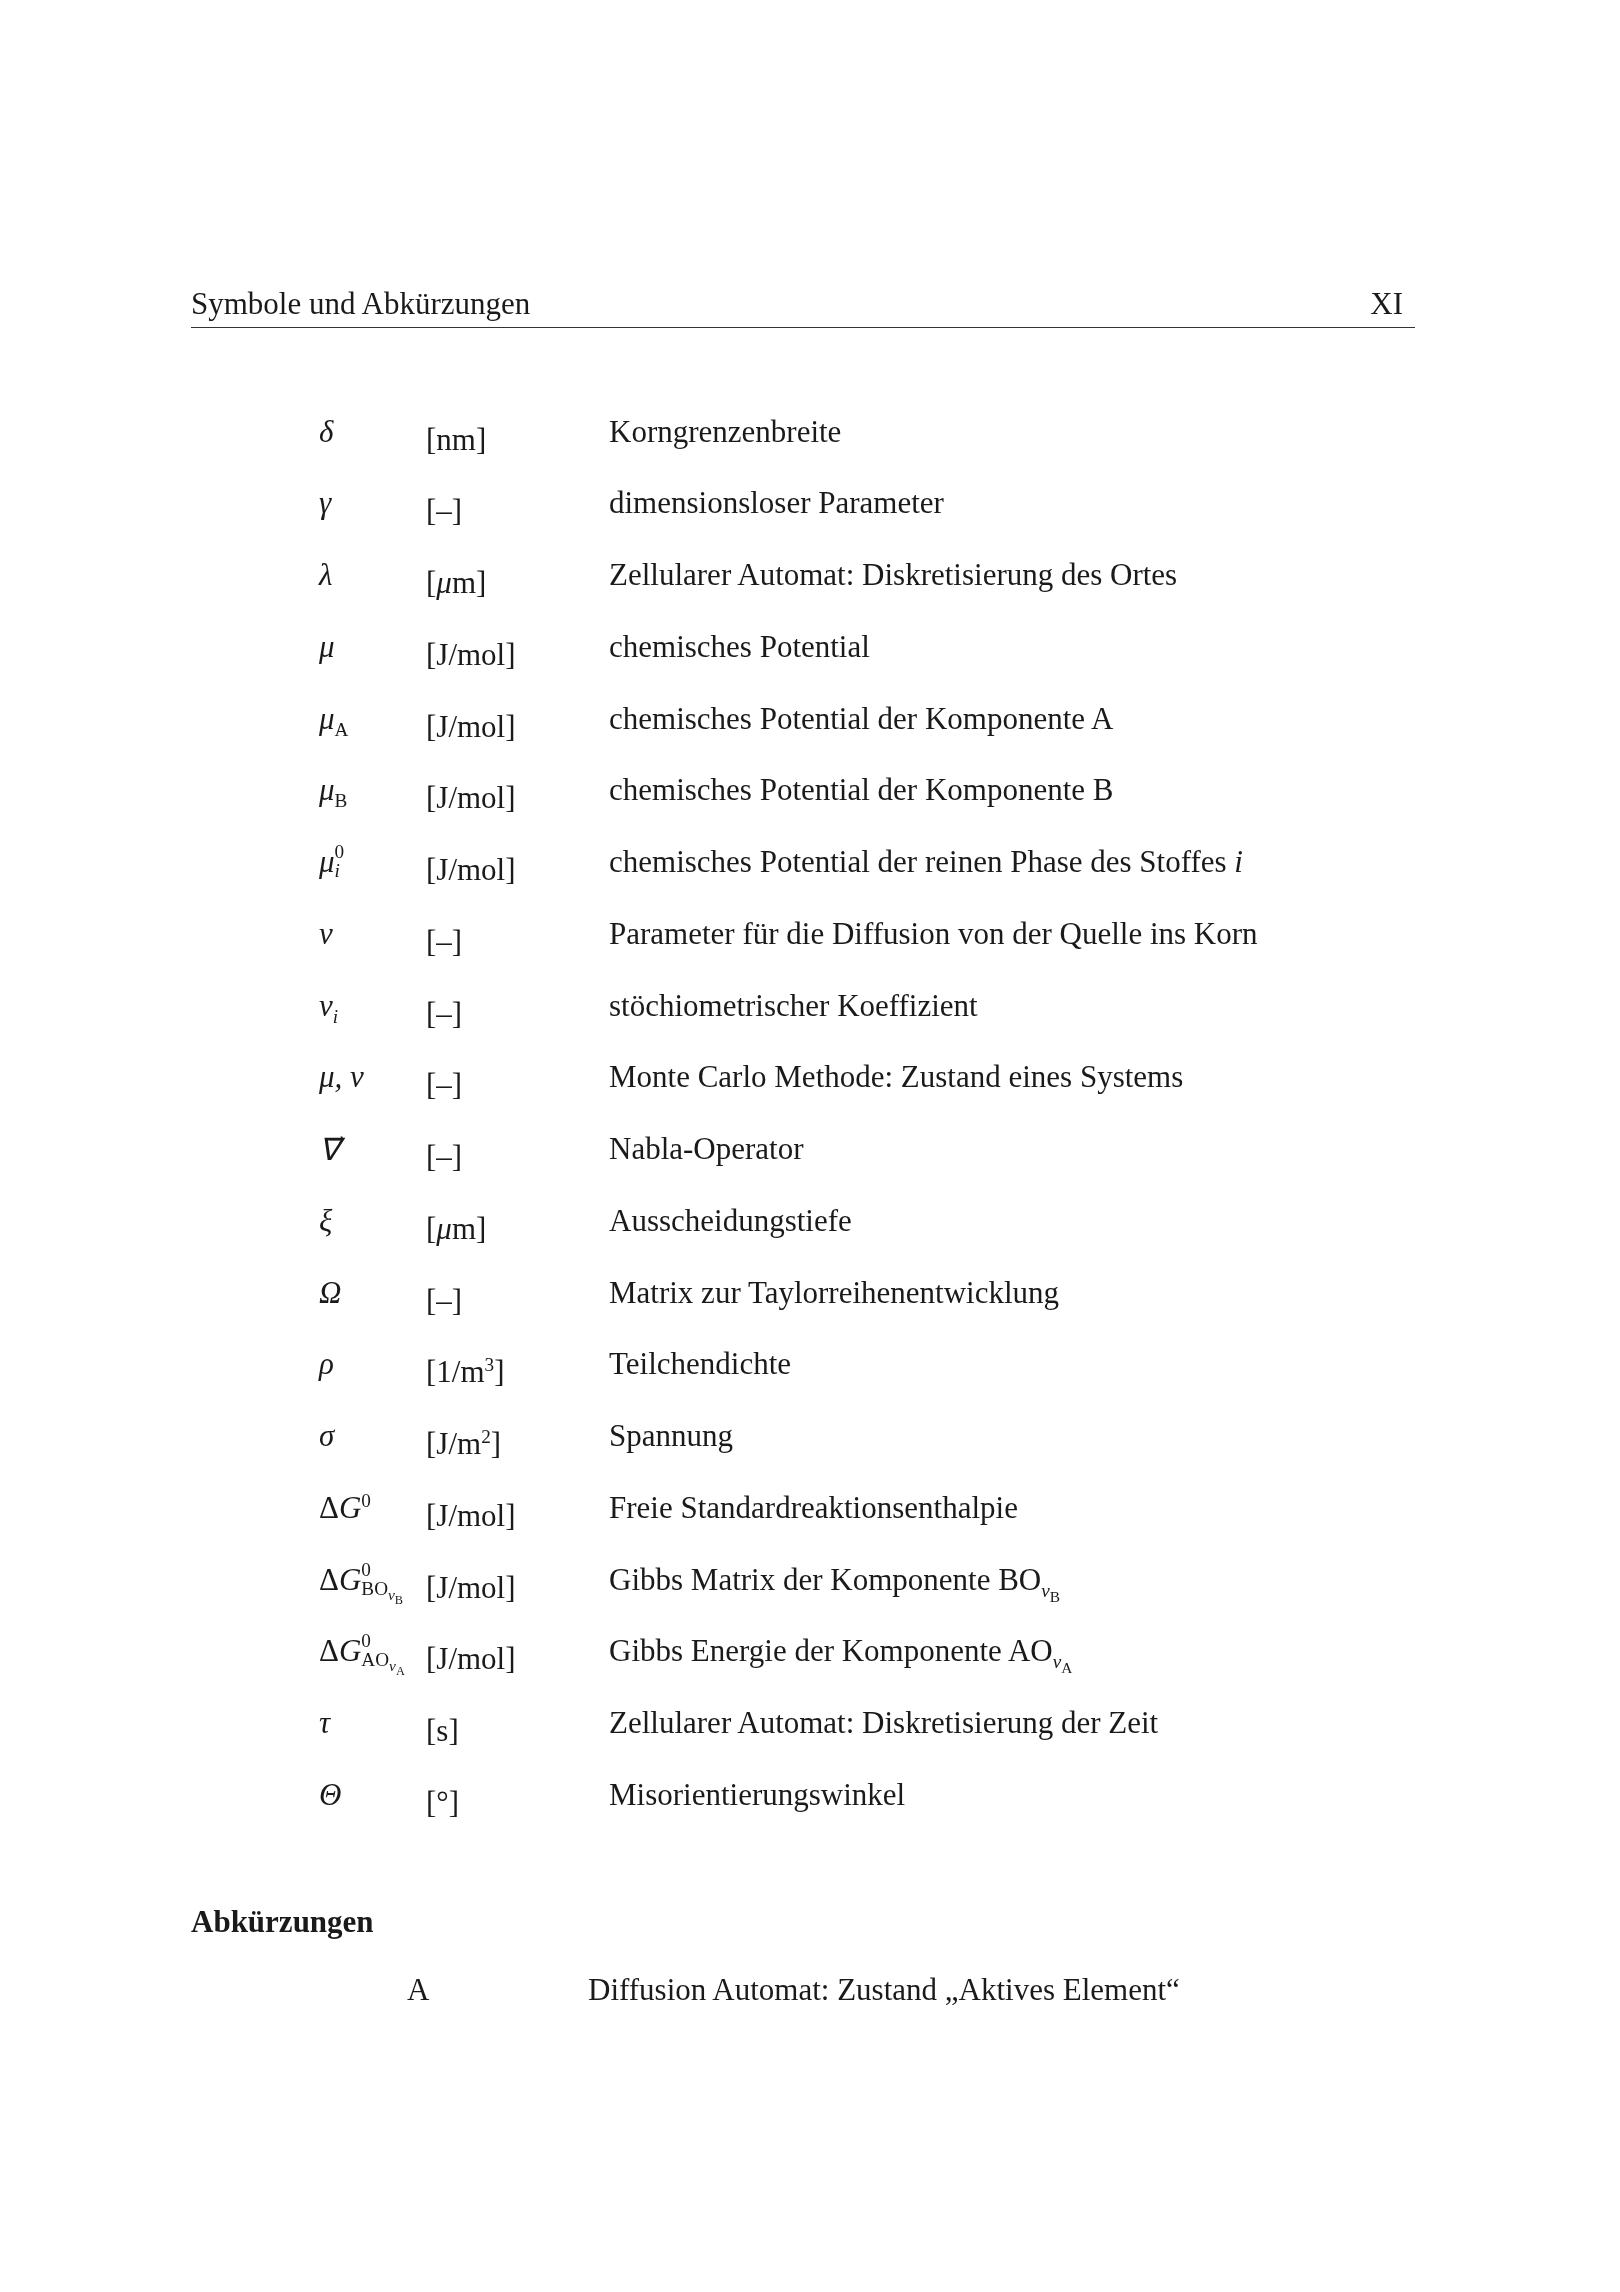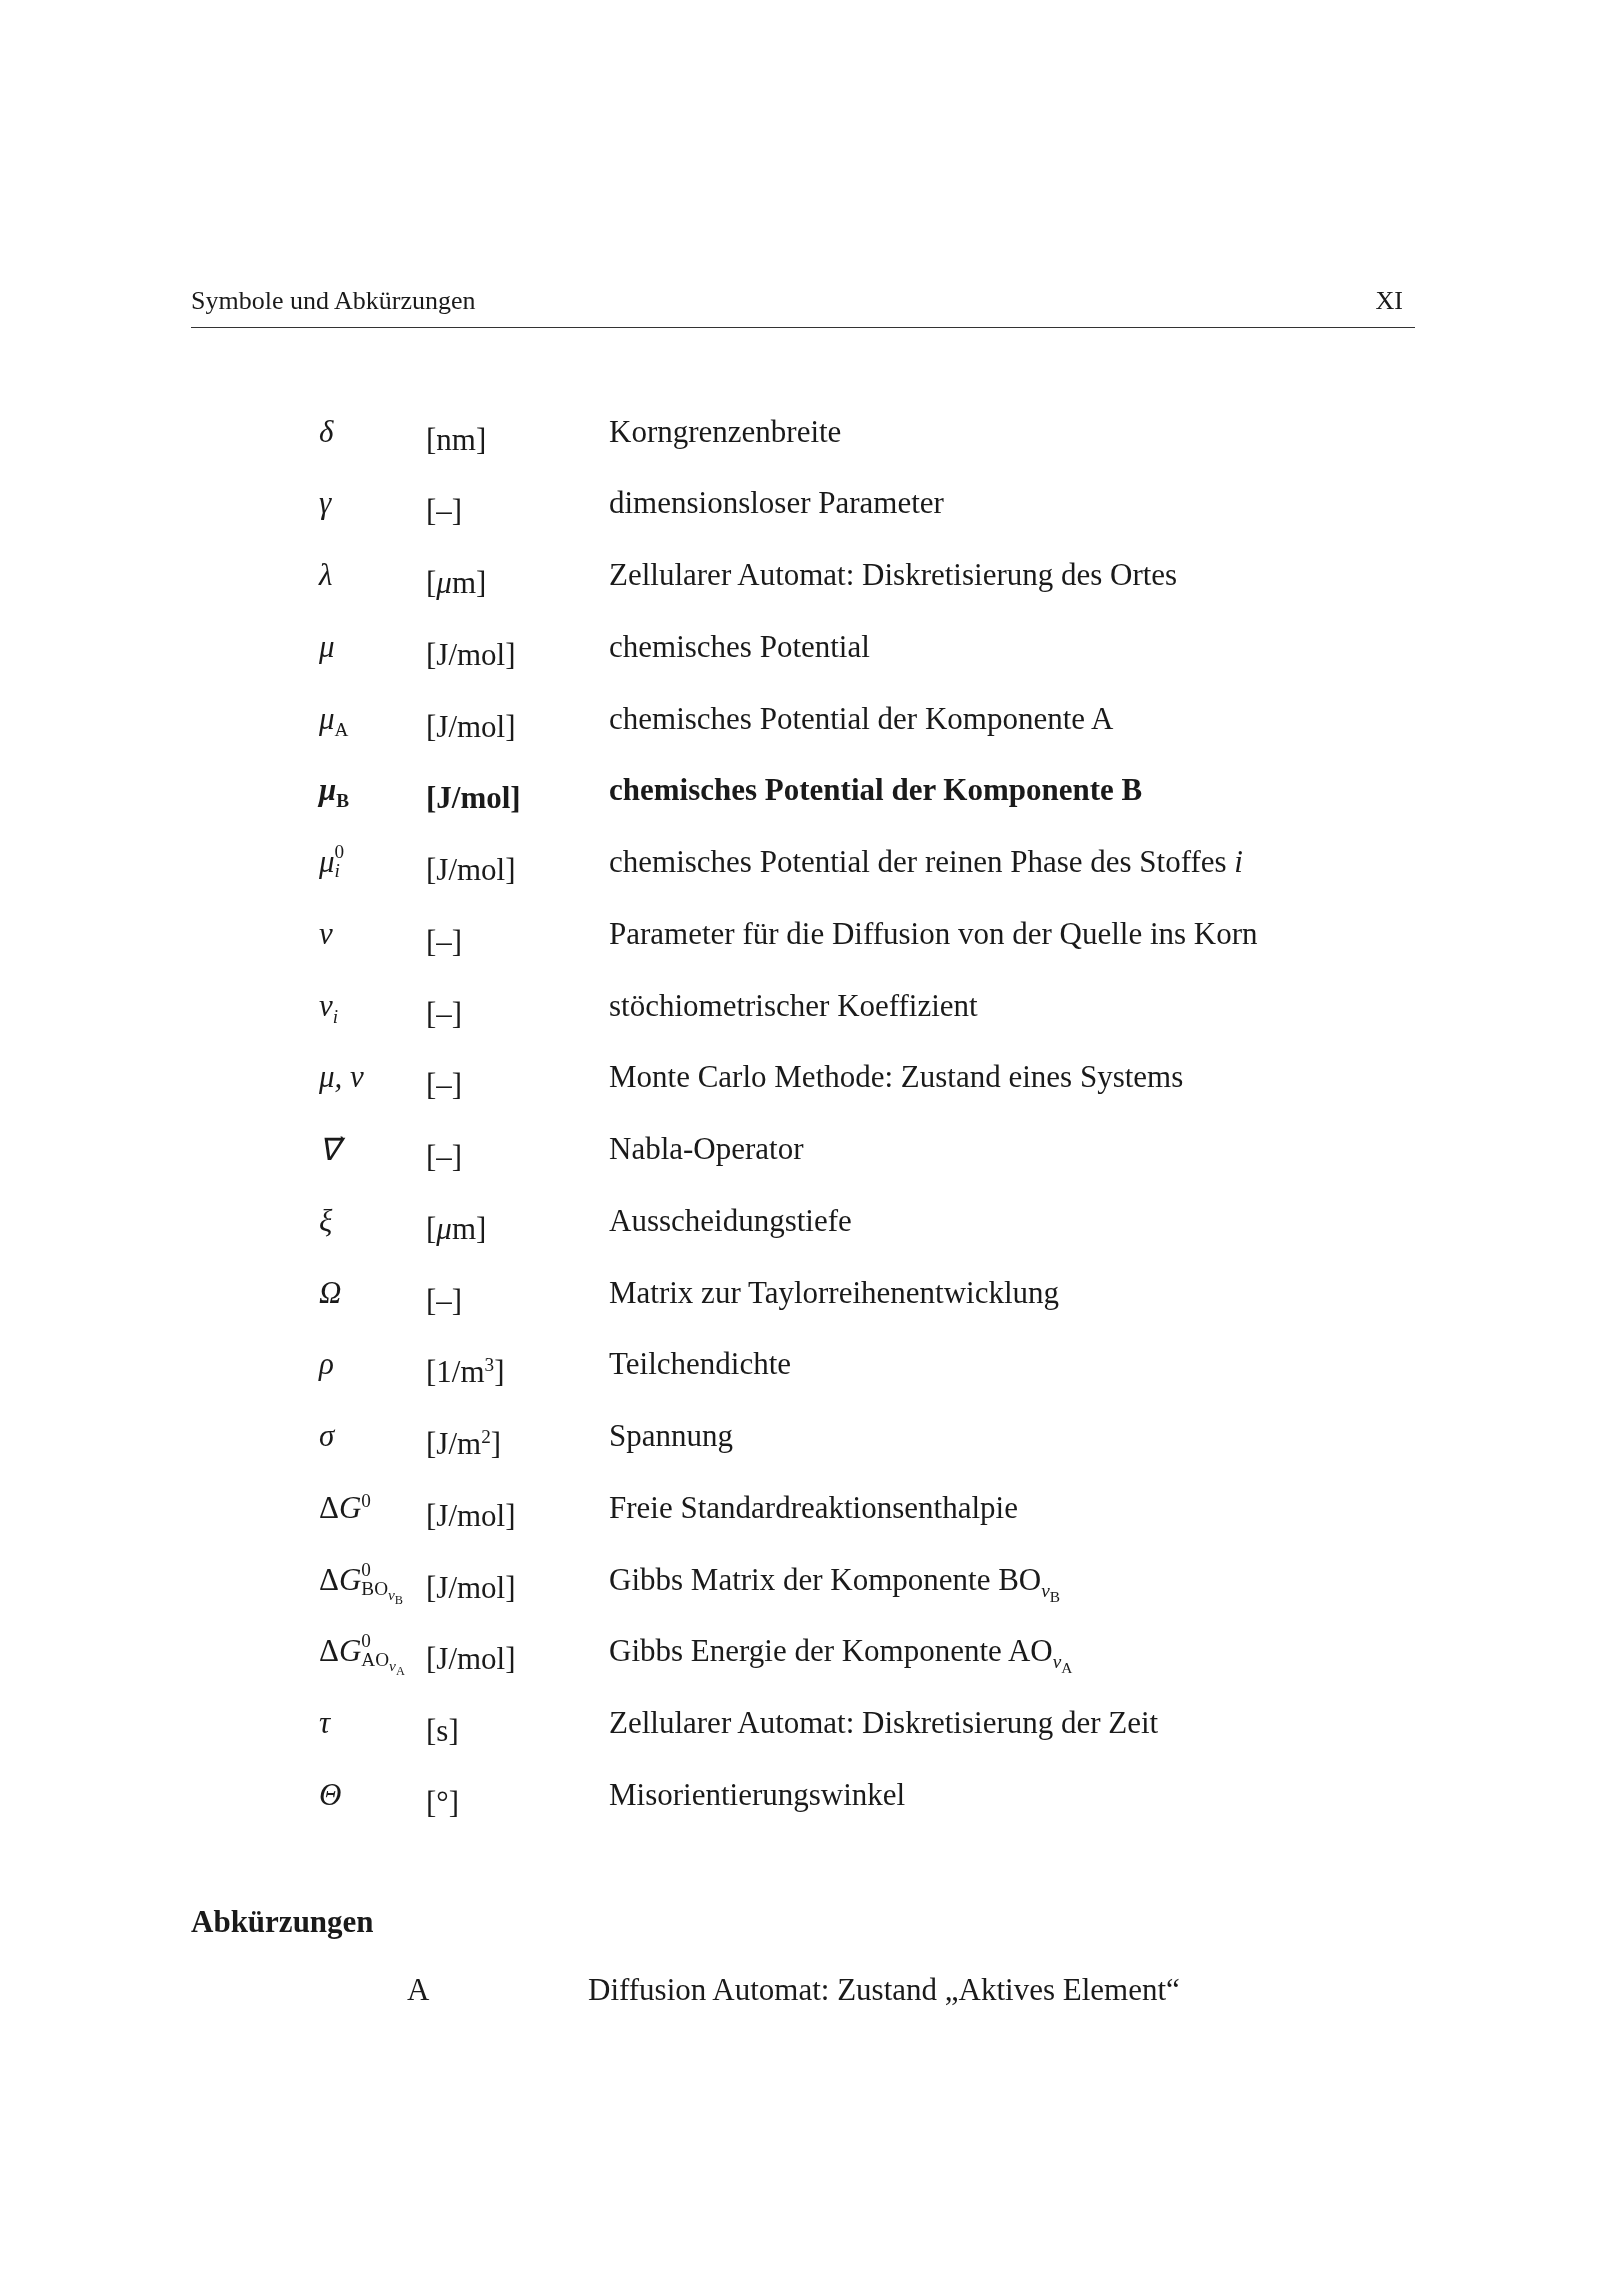--- a/index.html
+++ b/index.html
@@ -1,17 +1,17 @@
 <!DOCTYPE html>
 <html><head>
 <meta charset="utf-8">
 <style>
   html, body { margin:0; padding:0; background:#fff; }
   body { width:1620px; height:2293px; position:relative; font-family:"Liberation Serif","DejaVu Serif",serif; color:#1a1a1a; }
-  .header { position:absolute; left:191px; width:1224px; top:286px; height:41px; border-bottom:1.5px solid #333; font-size:26px; }
+  .header { position:absolute; left:191px; width:1224px; top:286px; height:41px; border-bottom:1.5px solid #333; font-size:31px; }
   .header .title { position:absolute; left:0; top:0; }
   .header .pno { position:absolute; right:12px; top:0; }
   .row { position:absolute; left:0; width:1620px; height:59px; font-size:31px; }
   .sym { position:absolute; left:319px; top:0; font-style:italic; white-space:nowrap; }
   .sym .up { font-style:normal; }
   .unit { position:absolute; left:426px; top:0; white-space:nowrap;margin-top:8px; }
   .desc { position:absolute; left:609px; top:0; white-space:nowrap; }
   sub, sup { font-size:62%; line-height:0; }
   sub sub { font-size:80%; }
   .section { position:absolute; left:191px; top:1904px; font-size:31px; font-weight:bold; }
@@ -47,21 +47,21 @@
     <div class="row" style="top: 629px;">
       <span class="sym"><span>μ</span></span>
       <span class="unit"><span>[J/mol]</span></span>
       <span class="desc"><span>chemisches Potential</span></span>
     </div>
     <div class="row" style="top: 701px;">
       <span class="sym"><span>μ</span><sub style="font-style: normal;">A</sub></span>
       <span class="unit"><span>[J/mol]</span></span>
       <span class="desc"><span>chemisches Potential der Komponente A</span></span>
     </div>
-    <div class="row" style="top: 772px; font-weight: bold;">
+    <div class="row" style="top: 772px;">
       <span class="sym"><span>μ</span><sub style="font-style: normal;">B</sub></span>
       <span class="unit"><span>[J/mol]</span></span>
       <span class="desc"><span>chemisches Potential der Komponente B</span></span>
     </div>
     <div class="row" style="top: 844px;">
       <span class="sym"><span>μ</span><span style="display: inline-block; vertical-align: middle; line-height: 1; position: relative; top: -3.9px;"><span style="display: block; font-size: 62%; font-style: normal;">0</span><span style="display: block; font-size: 62%;"><span style="font-style: italic;">i</span></span></span></span>
       <span class="unit"><span>[J/mol]</span></span>
       <span class="desc"><span>chemisches Potential der reinen Phase des Stoffes</span> <span class="it">i</span></span>
     </div>
     <div class="row" style="top: 916px;">

